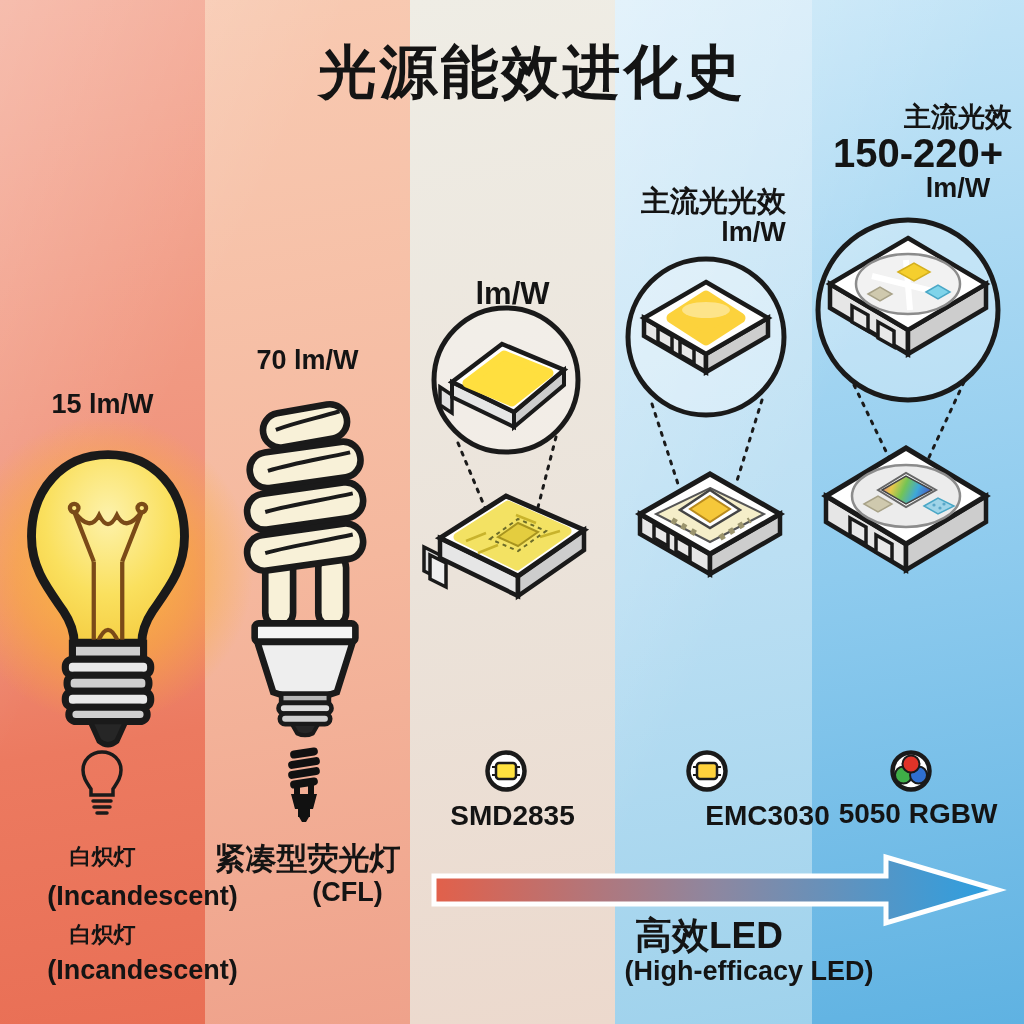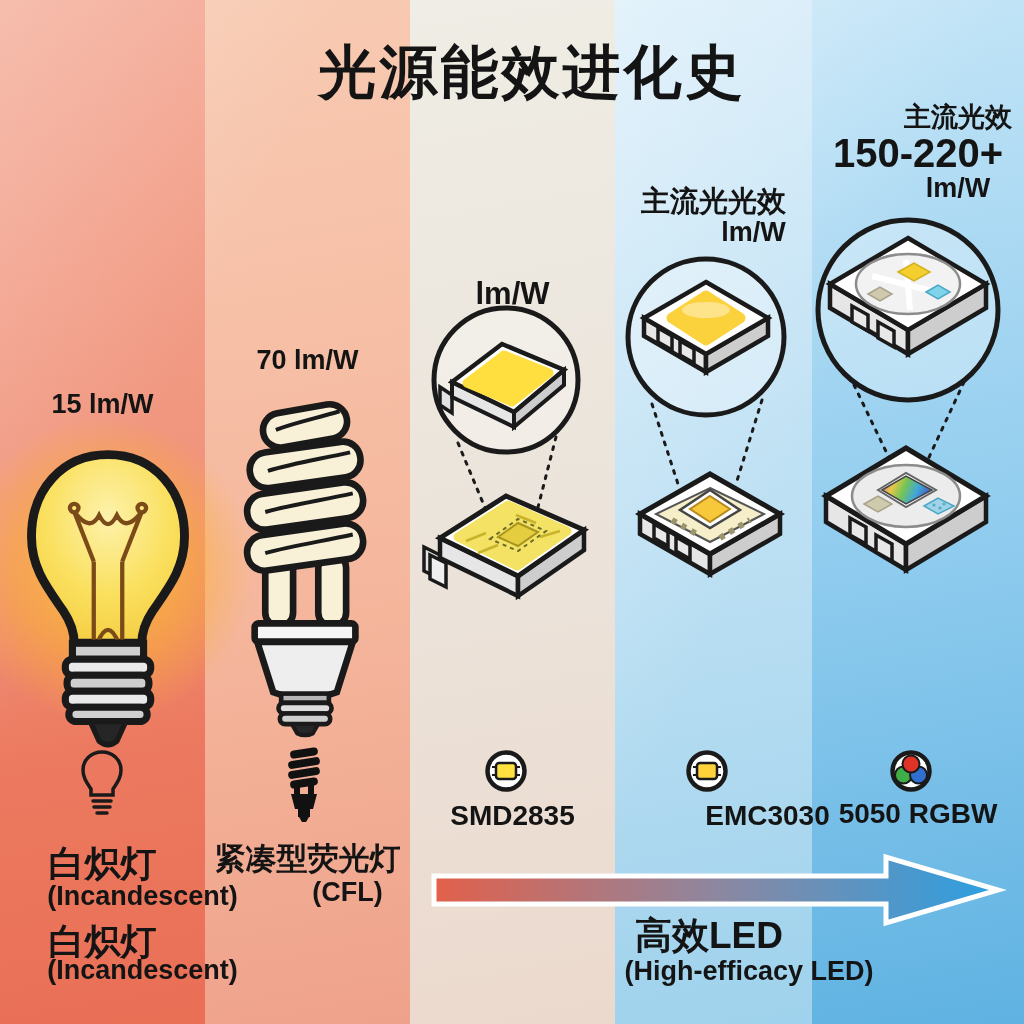--- a/index.html
+++ b/index.html
@@ -16,21 +16,21 @@
   .gloss{position:absolute;pointer-events:none;}
   #gloss-right{left:615px;top:0;width:409px;height:1024px;
     background:linear-gradient(115deg,rgba(255,255,255,.32) 0%,rgba(255,255,255,0) 45%);}
   #gloss-left{left:0;top:0;width:410px;height:1024px;
     background:linear-gradient(115deg,rgba(255,255,255,.22) 0%,rgba(255,255,255,0) 40%);}
   #bulb-glow{position:absolute;left:-45px;top:415px;width:300px;height:310px;
     background:radial-gradient(ellipse at center,rgba(252,190,60,.95) 0%,rgba(250,175,55,.55) 42%,rgba(250,170,60,0) 70%);}
   .t{position:absolute;font-weight:bold;text-align:center;line-height:1.05;}
   .title{font-size:58px;letter-spacing:3px;padding-left:20px;}
   .fs40{font-size:40px;} .fs38{font-size:27px;} .fs37{font-size:37px;}
-  .fs34{font-size:36px;} .fs31{font-size:31px;} .fs29{font-size:29px;}
+  .fs34{font-size:22px;} .fs31{font-size:31px;} .fs29{font-size:29px;}
   .fs28{font-size:28px;} .fs27{font-size:27px;padding-left:40px;}
   svg{position:absolute;display:block;overflow:visible;}
   .ln{stroke:#1a1a1a;}
 </style>
 </head>
 <body>
 <div id="canvas">
 
 <div class="band" id="band1"></div>
 <div class="band" id="band2"></div>

